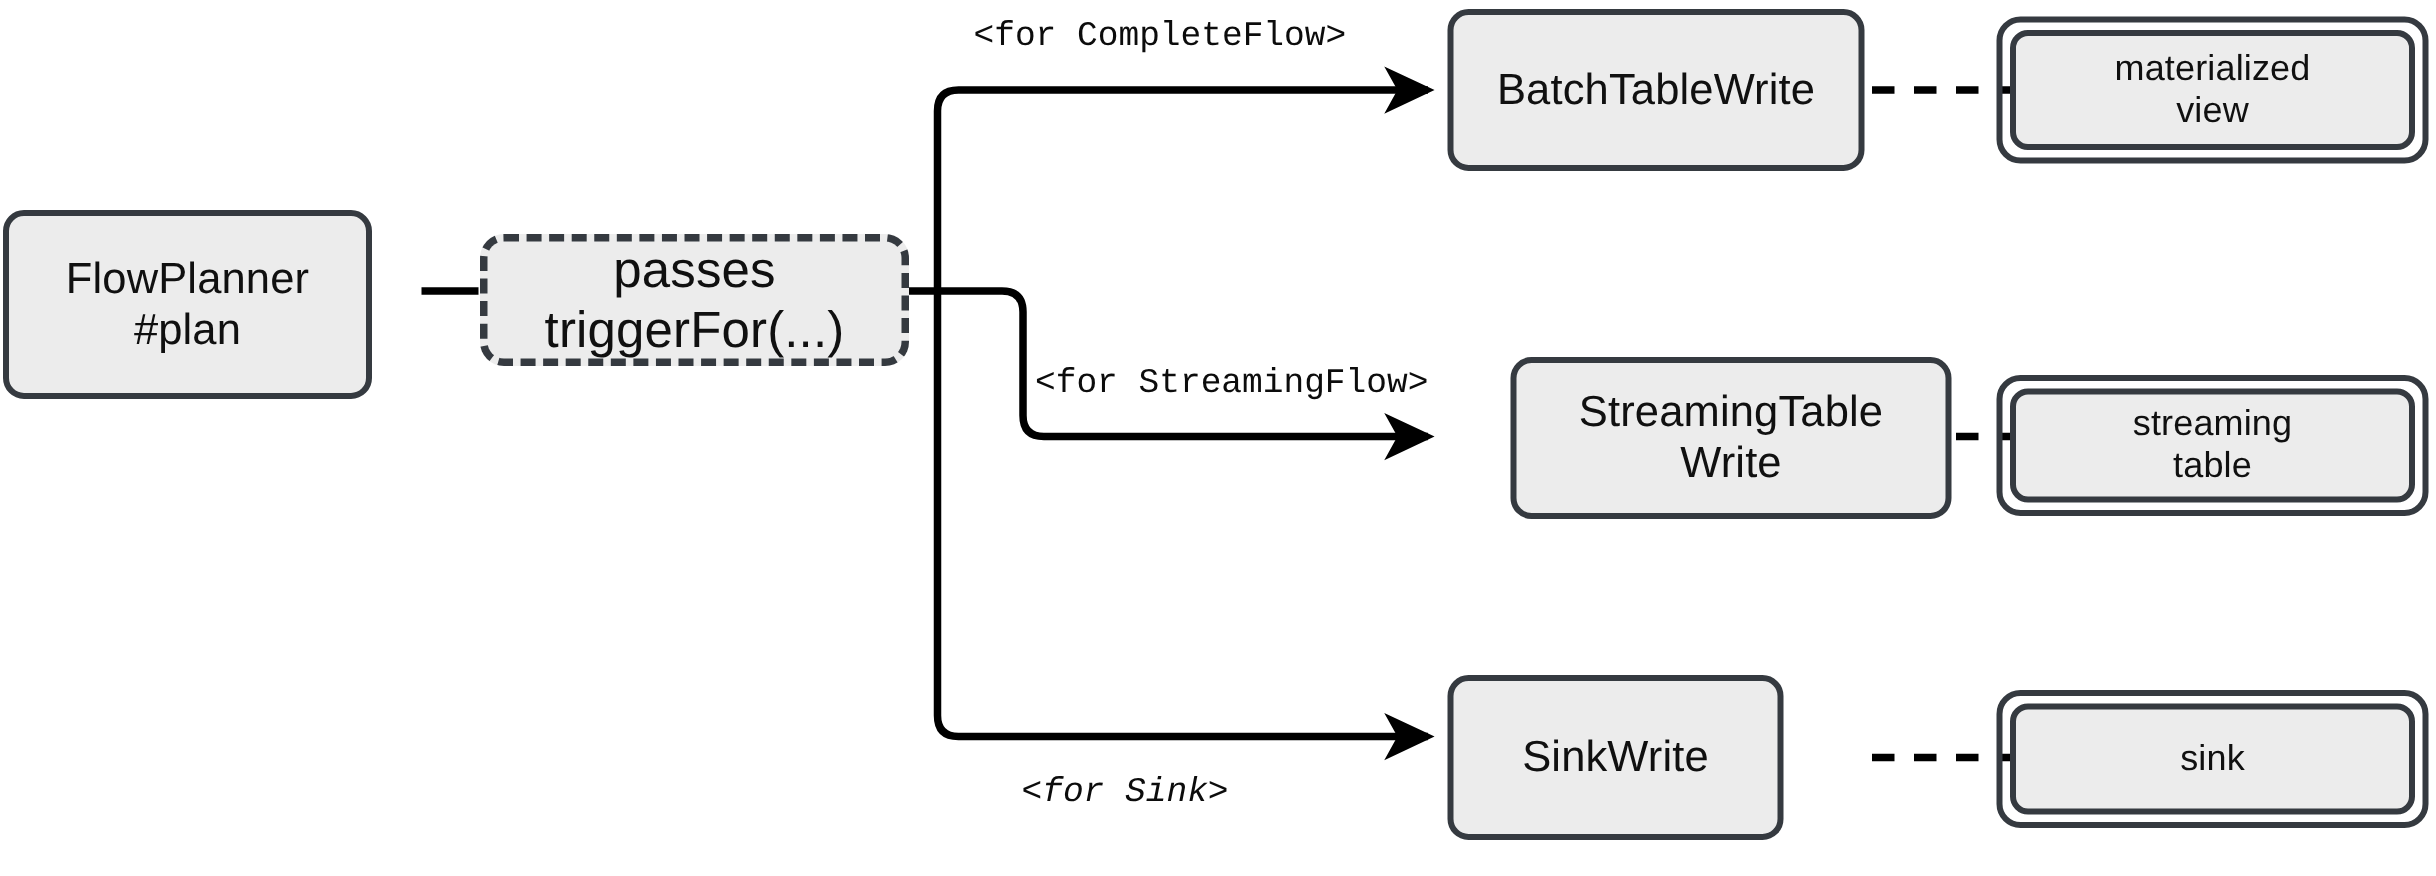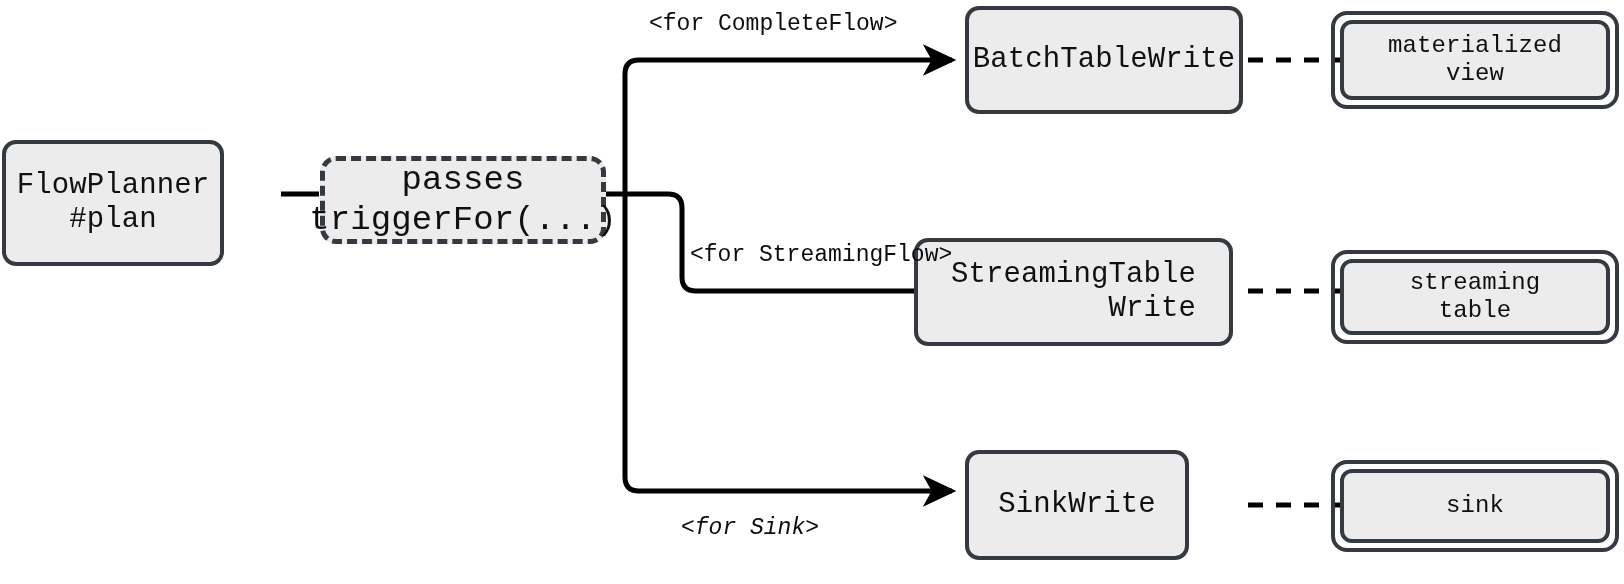--- a/index.html
+++ b/index.html
@@ -30,21 +30,21 @@
     position: absolute;
     box-sizing: border-box;
     display: flex;
     align-items: center;
     justify-content: center;
     text-align: center;
     background: #ececec;
     border: 4px solid #353a40;
     border-radius: 14px;
     color: #101010;
-    font-family: Liberation Mono, monospace;
+    font-family: Liberation Sans, sans-serif;
     font-size: 29px;
     line-height: 1.18;
     letter-spacing: 0.1px;
     white-space: pre-line;
   }
   .node.dashed {
     border-style: dashed;
     border-width: 5px;
     border-radius: 16px;
     font-size: 34px;
@@ -100,29 +100,29 @@
 
     <path d="M 625 194 L 668 194 Q 682 194 682 208 L 682 277 Q 682 291 696 291 L 952 291" fill="none" stroke="#000000" stroke-width="5" stroke-linecap="butt" stroke-linejoin="round" marker-end="url(#arrow)"></path>
 
     <path d="M 625 194 L 625 477 Q 625 491 639 491 L 952 491" fill="none" stroke="#000000" stroke-width="5" stroke-linecap="butt" stroke-linejoin="round" marker-end="url(#arrow)"></path>
 
     <path d="M 1248 60 L 1378 60" fill="none" stroke="#000000" stroke-width="5" stroke-dasharray="15 13"></path>
     <path d="M 1248 291 L 1378 291" fill="none" stroke="#000000" stroke-width="5" stroke-dasharray="15 13"></path>
     <path d="M 1248 505 L 1378 505" fill="none" stroke="#000000" stroke-width="5" stroke-dasharray="15 13"></path>
   </svg>
 
-  <div class="node" style="left:2px; top:140px; width:222px; height:126px;">FlowPlanner
+  <div class="node" style="left:2px; top:140px; width:246px; height:126px;">FlowPlanner
 #plan</div>
 
   <div class="node dashed" style="left:320px; top:156px; width:286px; height:88px;">passes
 triggerFor(...)</div>
 
   <div class="node" style="left:965px; top:6px; width:278px; height:108px;">BatchTableWrite</div>
 
-  <div class="node" style="left:914px; top:238px; width:319px; height:108px;text-align:right;">StreamingTable
+  <div class="node" style="left:1007px; top:238px; width:294px; height:108px;">StreamingTable
 Write</div>
 
   <div class="node" style="left:965px; top:450px; width:224px; height:110px;">SinkWrite</div>
 
   <div class="node double" style="left:1331px; top:11px; width:288px; height:98px;">
     <span class="inner">materialized
 view</span>
   </div>
 
   <div class="node double" style="left:1331px; top:250px; width:288px; height:94px;">

